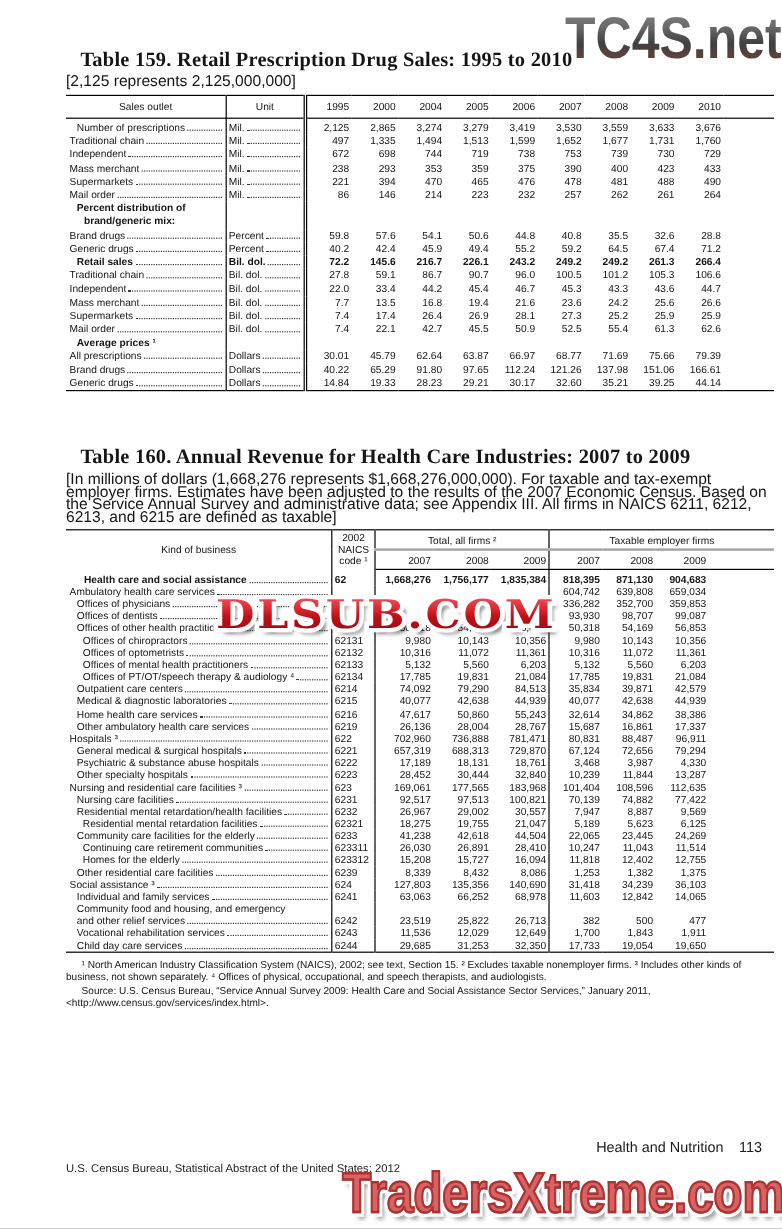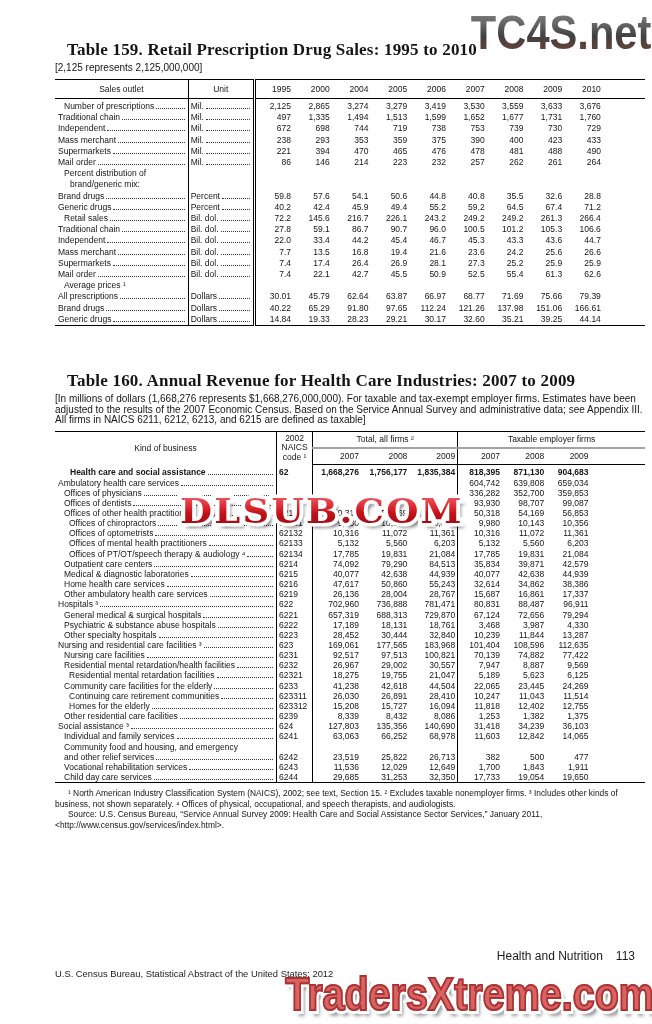--- a/index.html
+++ b/index.html
@@ -1,35 +1,35 @@
 <!DOCTYPE html>
 <html><head>
 <meta charset="utf-8">
 <style>
   html,body{margin:0;padding:0;background:#888;}
   .page{position:relative;width:652px;height:1024px;background:#fff;margin:0 auto;
         font-family:"Liberation Sans",sans-serif;color:#151515;overflow:hidden;}
   .content{padding:40px 7px 0 55px;}
   .tbl-title{font-family:"Liberation Serif",serif;font-weight:bold;font-size:17px;
              letter-spacing:.2px;margin:0 0 3px 12px;}
-  .tbl-sub{font-size:10px;line-height:10.5px;width:590px;margin:0 0 5px 0;}
+  .tbl-sub{font-size:13px;line-height:10.5px;width:590px;margin:0 0 5px 0;}
   table{border-collapse:collapse;table-layout:fixed;width:590px;font-size:8.5px;}
   #t159{border-top:1.5px solid #000;border-bottom:1px solid #000;}
   #t160{border-top:1px solid #000;border-bottom:1px solid #000;}
   th{font-weight:normal;}
   #t159 thead th{border-bottom:1px solid #000;height:16px;vertical-align:middle;padding:1px 2px;}
   #t159 tbody td{padding:0 2px;line-height:11.2px;vertical-align:bottom;}
   #t160 tbody td{padding:0 2px;line-height:10.15px;vertical-align:bottom;}
   td.num,th.num{text-align:right;white-space:nowrap;}
   td.naics,th.naics{text-align:left;white-space:nowrap;padding-left:3px;}
   .lab{display:flex;align-items:baseline;white-space:nowrap;}
   .leader{flex:1;min-width:4px;border-bottom:1px dotted #3a3a3a;margin:0 1px 1.5px 2px;}
   .ind0{padding-left:1px;} .ind1{padding-left:7px;} .ind2{padding-left:12px;}
   .indb{padding-left:13px;} .ind2b{padding-left:13px;}
-  tr.gap td{padding-top:5px;}
+  tr.gap td{padding-top:5px;font-weight:bold;}
   tr.bold td, tr.bold .lab{font-weight:bold;}
   #t159 .c-outlet{width:133px;} #t159 .c-unit{width:66px;} #t159 .c-year{width:38.7px;}
   #t159 .c-fill{width:42px;}
   #t159 td.outlet,#t159 th.outlet-h{border-right:1px solid #000;}
   #t159 td.unit,#t159 th.unit-h{border-right:3px double #000;}
   #t159 th.outlet-h,#t159 th.unit-h{text-align:center;}
   #t160 .c-biz{width:220px;} #t160 .c-naics{width:36px;} #t160 .c-tot{width:48px;}
   #t160 .c-tax{width:44px;} #t160 .c-fill{width:54px;}
   #t160 td.biz,#t160 th.biz-h{border-right:1px solid #000;}
   #t160 td.naics,#t160 th.naics-h{border-right:1px solid #000;}

